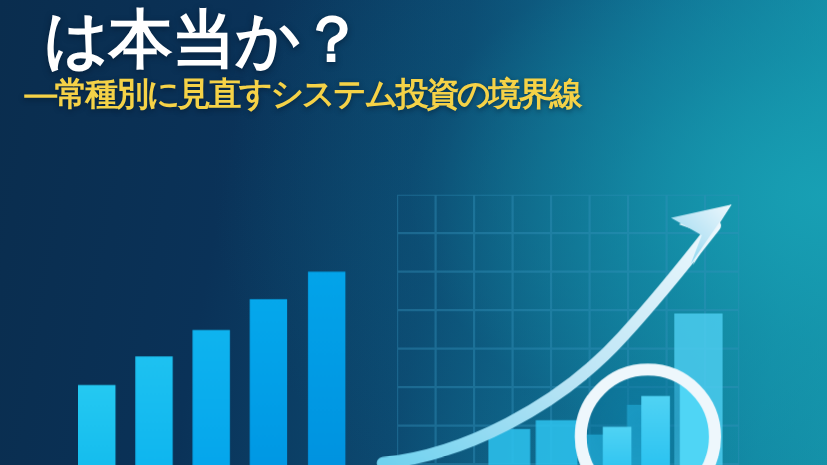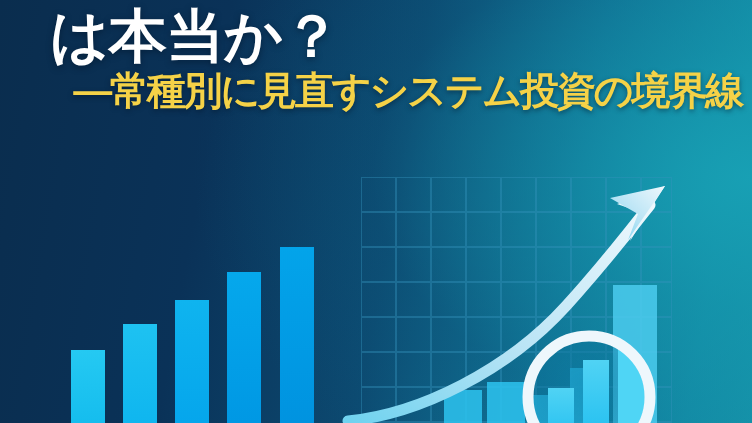--- a/index.html
+++ b/index.html
@@ -11,33 +11,32 @@
   }
   #stage{
     position:relative;width:752px;height:423px;overflow:hidden;
     background:
       radial-gradient(120% 140% at 100% 42%, rgba(24,160,180,0.95) 0%, rgba(20,140,164,0.55) 22%, rgba(13,92,128,0.25) 42%, rgba(10,52,88,0.0) 62%),
       linear-gradient(100deg,#0a2d4e 0%, #0a3258 28%, #0c4a71 52%, #10789a 74%, #159bb2 92%, #17a3b6 100%);
   }
   
   #textwrap{
     position:absolute;left:0;top:0;width:752px;z-index:40;
-    padding:6px 10px 0 16px;box-sizing:border-box;
+    padding:6px 10px 0 6px;box-sizing:border-box;
   }
   #title{
     font-size:58px;line-height:1.04;font-weight:700;color:#ffffff;
     letter-spacing:-0.5px;margin:0 0 2px 34px;
     text-shadow:0 2px 6px rgba(0,20,40,0.55);
     white-space:nowrap;
   }
   #subtitle{
-    font-size:39px;line-height:1.08;font-weight:700;color:#f5d247;
+    font-size:30px;line-height:1.08;font-weight:700;color:#f5d247;
     letter-spacing:-2.2px;margin:4px 0 0 16px;white-space:nowrap;
     text-shadow:0 2px 5px rgba(0,20,40,0.5);
-    text-align:right;
   }
   
   #art{position:absolute;left:0;top:0;width:752px;height:423px;z-index:10;}
 </style>
 </head>
 <body>
 
 <div id="stage">
 
   <svg id="art" viewBox="0 0 752 423" preserveAspectRatio="none">

